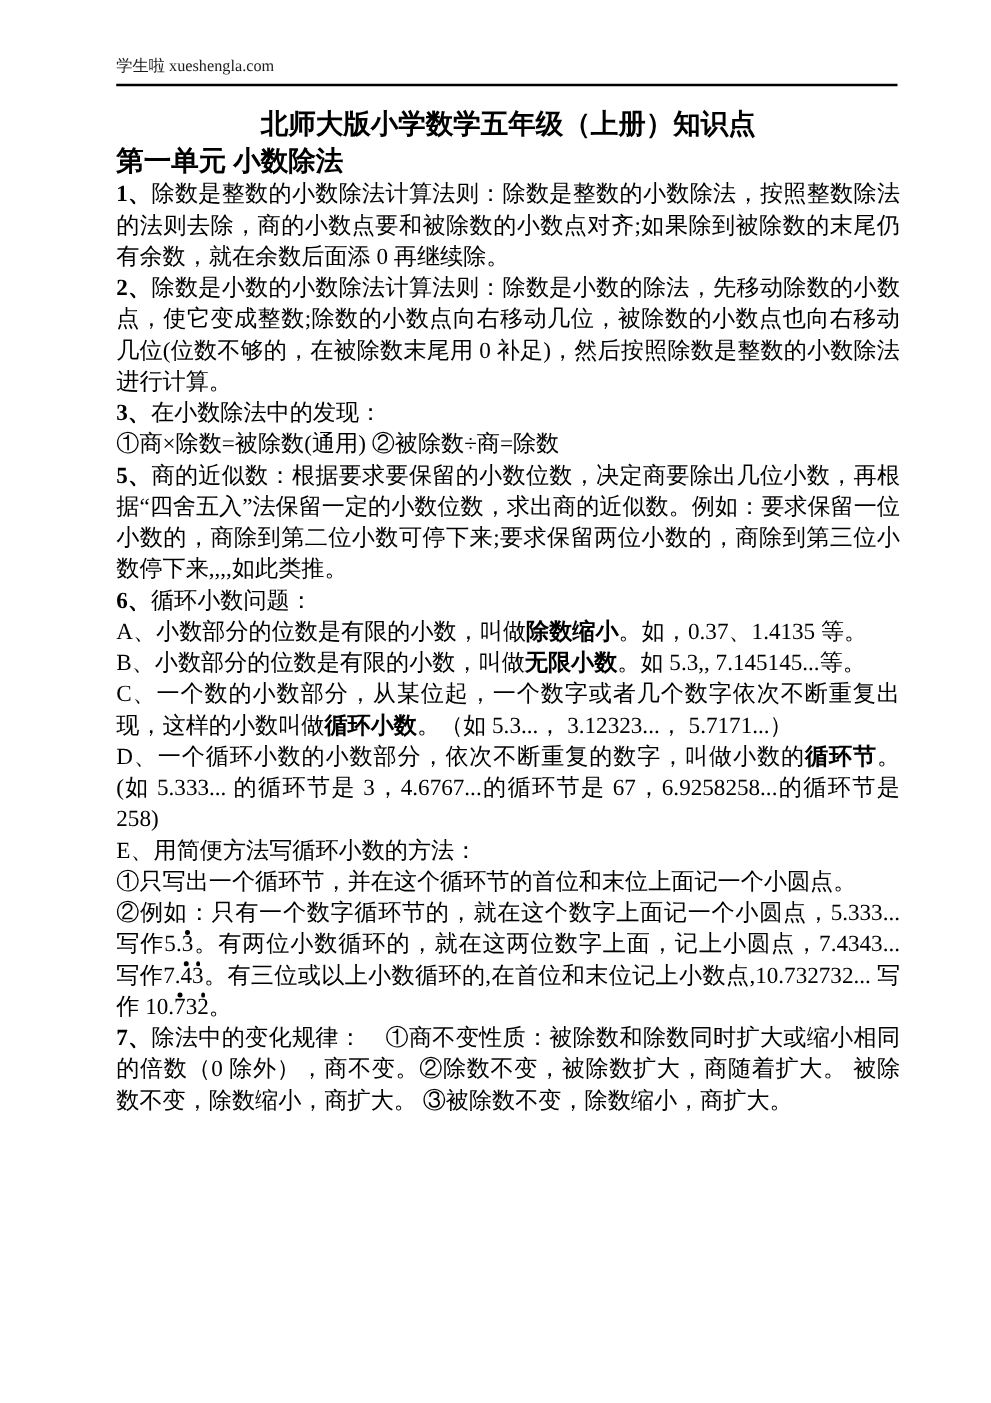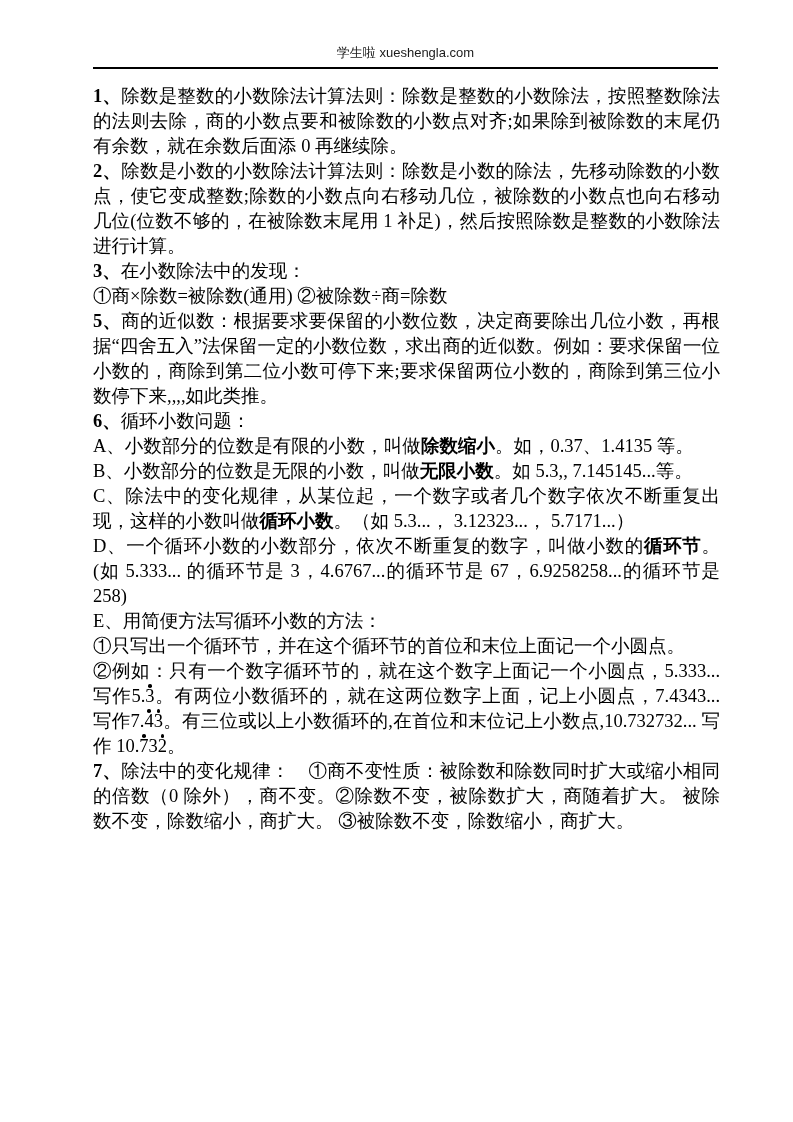--- a/index.html
+++ b/index.html
@@ -13,24 +13,24 @@
     color: #000000;
     overflow: hidden;
   }
   .header {
     position: absolute;
     top: 44px;
     left: 93px;
     width: 625px;
   }
   .watermark {
-    text-align: center;
+    text-align: left;
     font-size: 13px;
     color: #1a1a1a;
-    font-family: Liberation Sans, sans-serif;
+    font-family: Liberation Serif, serif;
     padding-bottom: 5px;
   }
   .header-rule {
     border: none;
     border-top: 2px solid #000;
     margin: 0;
   }
   .content {
     position: absolute;
     top: 84px;
@@ -72,30 +72,32 @@
 </style>
 </head>
 <body>
 
 <div class="page">
   <div class="header">
     <div class="watermark">学生啦 xueshengla.com</div>
     <hr class="header-rule">
   </div>
   <div class="content">
+    <div class="doc-title">北师大版小学数学五年级（上册）知识点</div>
+    <div class="section-heading">第一单元 小数除法</div>
     <div>
         <div class="para"><span class="b">1、</span><span class="u">除数是整数的小数除法计算法则</span><span>：除数是整数的小数除法，按照整数除法的法则去除，商的小数点要和被除数的小数点对齐;如果除到被除数的末尾仍有余数，就在余数后面添 0 再继续除。</span></div>
-        <div class="para"><span class="b">2、</span><span class="u">除数是小数的小数除法计算法则</span><span>：除数是小数的除法，先移动除数的小数点，使它变成整数;除数的小数点向右移动几位，被除数的小数点也向右移动几位(位数不够的，在被除数末尾用 1 补足)，然后按照除数是整数的小数除法进行计算。</span></div>
+        <div class="para"><span class="b">2、</span><span class="u">除数是小数的小数除法计算法则</span><span>：除数是小数的除法，先移动除数的小数点，使它变成整数;除数的小数点向右移动几位，被除数的小数点也向右移动几位(位数不够的，在被除数末尾用 0 补足)，然后按照除数是整数的小数除法进行计算。</span></div>
         <div class="para"><span class="b">3、</span><span>在小数除法中的发现：</span></div>
         <div class="para"><span class="u">①商×除数=被除数(通用) ②被除数÷商=除数</span></div>
         <div class="para"><span class="b">5、</span><span>商的近似数：</span><span class="u">根据要求要保留的小数位数，决定商要除出几位小数，再根据“四舍五入”法保留一定的小数位数，求出商的近似数</span><span>。例如：要求保留一位小数的，商除到第二位小数可停下来;要求保留两位小数的，商除到第三位小数停下来,,,,如此类推。</span></div>
         <div class="para"><span class="b">6、</span><span>循环小数问题：</span></div>
         <div class="para"><span>A、小数部分的位数是有限的小数，叫做</span><span class="b u">除数缩小</span><span>。如，0.37、1.4135 等。</span></div>
-        <div class="para"><span>B、小数部分的位数是无限的小数，叫做</span><span class="b u">无限小数</span><span>。如 5.3,, 7.145145...等。</span></div>
-        <div class="para"><span>C、除法中的变化规律，从某位起，一个数字或者几个数字依次不断重复出现，这样的小数叫做</span><span class="b u">循环小数</span><span>。（如 5.3...， 3.12323...， 5.7171...）</span></div>
+        <div class="para"><span>B、小数部分的位数是有限的小数，叫做</span><span class="b u">无限小数</span><span>。如 5.3,, 7.145145...等。</span></div>
+        <div class="para"><span>C、一个数的小数部分，从某位起，一个数字或者几个数字依次不断重复出现，这样的小数叫做</span><span class="b u">循环小数</span><span>。（如 5.3...， 3.12323...， 5.7171...）</span></div>
         <div class="para"><span>D、一个循环小数的小数部分，依次不断重复的数字，叫做小数的</span><span class="b u">循环节</span><span>。(如 5.333... 的循环节是 3，4.6767...的循环节是 67，6.9258258...的循环节是 258)</span></div>
         <div class="para"><span>E、用简便方法写循环小数的方法：</span></div>
         <div class="para"><span>①只写出一个循环节，并在这个循环节的</span><span class="u">首位和末位</span><span>上面记一个小圆点。</span></div>
         <div class="para"><span>②例如：只有一个数字循环节的，就在这个数字上面记一个小圆点，5.333... 写作5.</span><span class="dot">3</span><span>。有两位小数循环的，就在这两位数字上面，记上小圆点，7.4343... 写作7.</span><span class="dot">4</span><span class="dot">3</span><span>。有三位或以上小数循环的,在首位和末位记上小数点,10.732732... 写作 10.</span><span class="dot">7</span><span>3</span><span class="dot">2</span><span>。</span></div>
         <div class="para"><span class="b">7、</span><span>除法中的变化规律：　</span><span class="u">①商不变性质</span><span>：被除数和除数同时扩大或缩小相同的倍数（0 除外），商不变。</span><span class="u">②除数不变，被除数扩大，商随着扩大。 被除数不变，除数缩小，商扩大。 ③被除数不变，除数缩小，商扩大。</span></div>
       </div>
   </div>
 </div>
 
 </body></html>

